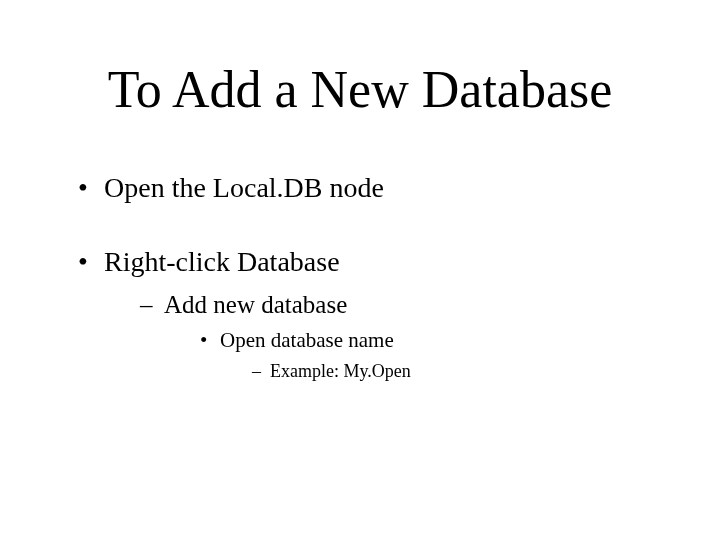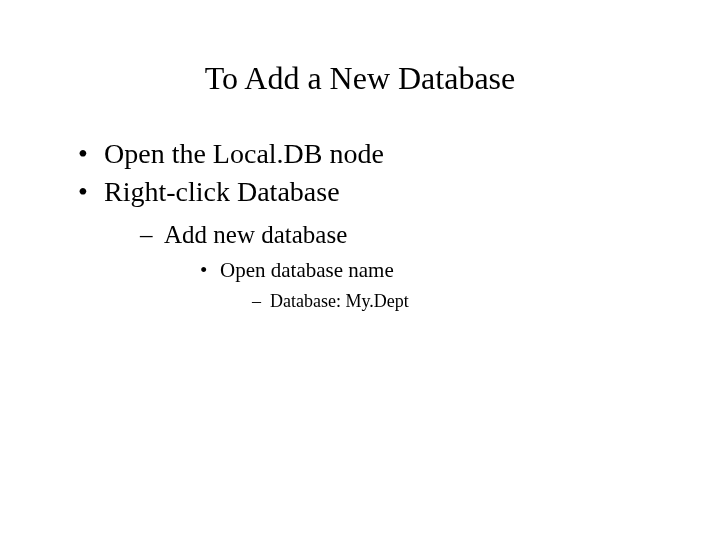--- a/index.html
+++ b/index.html
@@ -9,34 +9,35 @@
     }
     body {
       width: 720px;
       height: 540px;
       background: #ffffff;
       font-family: 'Times New Roman', Times, serif;
       color: #000000;
       padding: 60px 60px 40px 60px;
     }
     .title {
-      font-size: 32px;
+      font-size: 52px;
       text-align: center;
-      margin-bottom: 38px;
+      margin-bottom: 50px;
       font-weight: normal;
     }
     .level1 {
       list-style: none;
       padding-left: 18px;
     }
     .level1 > li {
       font-size: 28px;
       line-height: 1.35;
       position: relative;
       padding-left: 26px;
+      margin-top: 36px;
     }
     .level1 > li::before {
       content: "•";
       position: absolute;
       left: 0;
       top: 0;
     }
     .level2 {
       list-style: none;
       padding-left: 36px;
@@ -101,21 +102,21 @@
   <li>
     <span>Right-click Database</span>
     <ul class="level2">
       <li>
         <span>Add new database</span>
         <ul class="level3">
           <li>
             <span>Open database name</span>
             <ul class="level4">
               <li>
-                <span>Database: My.Dept</span>
+                <span>Example: My.Open</span>
               </li>
             </ul>
           </li>
         </ul>
       </li>
     </ul>
   </li>
 </ul>
 
 </body></html>

